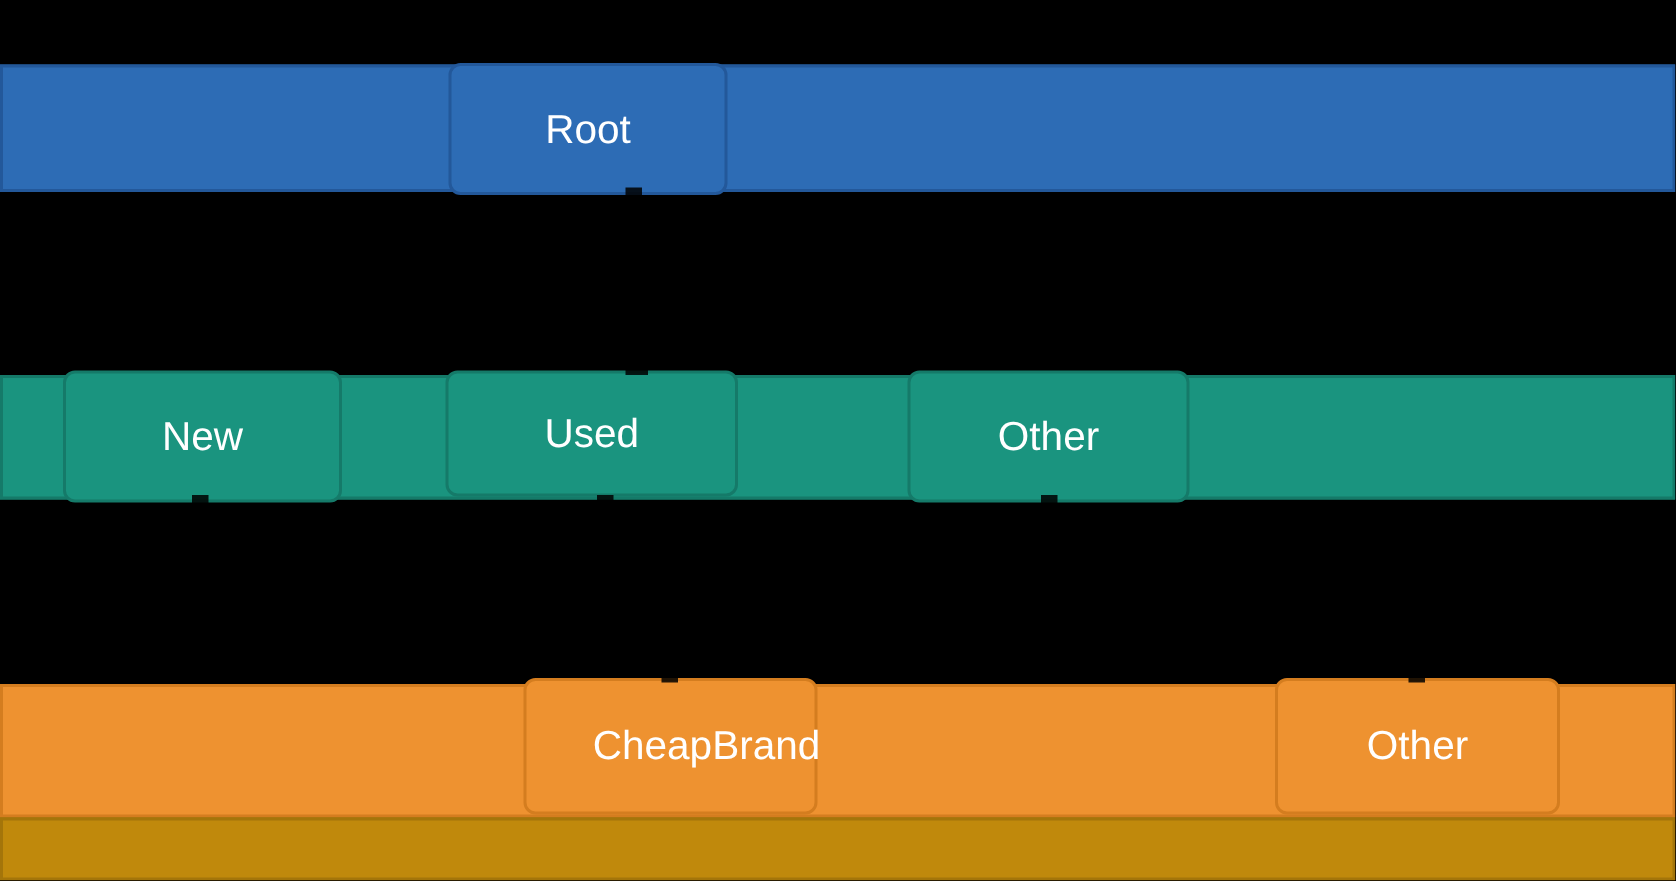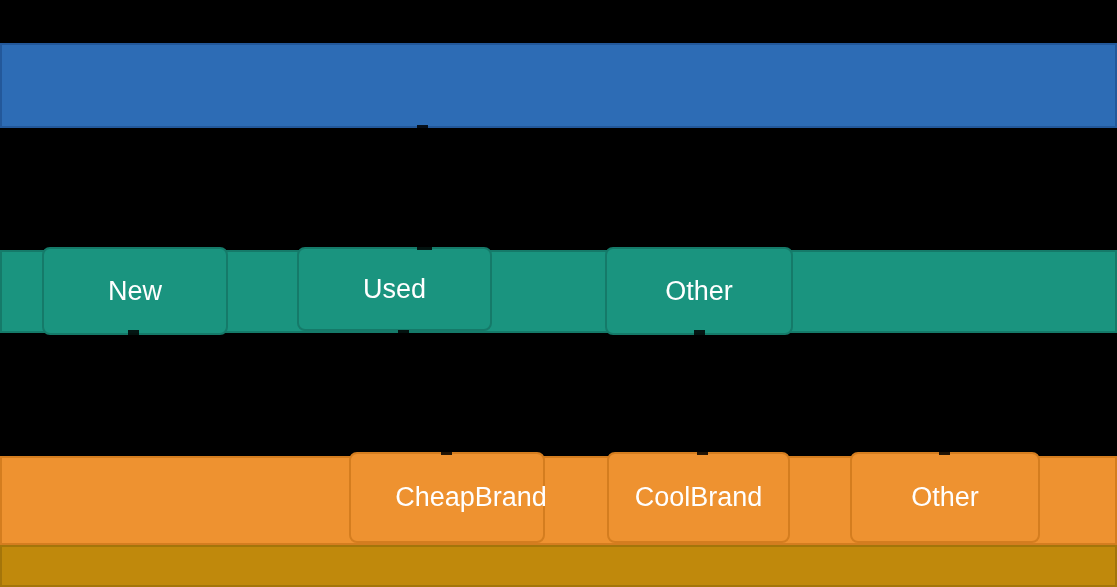--- a/index.html
+++ b/index.html
@@ -46,36 +46,36 @@
   .stub {
     position: absolute;
     z-index: 3;
   }
 </style>
 </head>
 <body>
 
 <div id="canvas" style="width: 1117px; height: 587px; background: rgb(0, 0, 0);">
     <div class="band" style="top: 43px; height: 85px; background: rgb(45, 108, 181); border-color: rgb(35, 88, 154);"></div>
+    <div class="node" style="left: 299px; top: 42px; width: 186px; height: 88px; background: rgb(45, 108, 181); border-color: rgb(35, 88, 154);">
+      <span class="node-label" style="color: rgb(255, 255, 255); font-size: 27px;">Root</span>
+    </div>
     <div class="band" style="top: 250px; height: 83px; background: rgb(26, 148, 127); border-color: rgb(21, 122, 105);"></div>
     <div class="node" style="left: 42px; top: 247px; width: 186px; height: 88px; background: rgb(26, 148, 127); border-color: rgb(21, 122, 105); align-items: center;">
       <span class="node-label" style="color: rgb(255, 255, 255); font-size: 27px;">New</span>
     </div>
     <div class="node" style="left: 297px; top: 247px; width: 195px; height: 84px; background: rgb(26, 148, 127); border-color: rgb(21, 122, 105);">
       <span class="node-label" style="color: rgb(255, 255, 255); font-size: 27px;">Used</span>
     </div>
     <div class="node" style="left: 605px; top: 247px; width: 188px; height: 88px; background: rgb(26, 148, 127); border-color: rgb(21, 122, 105);">
       <span class="node-label" style="color: rgb(255, 255, 255); font-size: 27px;">Other</span>
     </div>
     <div class="band" style="top: 456px; height: 89px; background: rgb(238, 146, 48); border-color: rgb(212, 125, 31);"></div>
     <div class="node" style="left: 349px; top: 452px; width: 196px; height: 91px; background: rgb(238, 146, 48); border-color: rgb(212, 125, 31); padding-left: 48px;">
       <span class="node-label" style="color: rgb(255, 255, 255); font-size: 27px;">CheapBrand</span>
-    </div>
-    <div class="node" style="left: 607px; top: 452px; width: 183px; height: 91px; background: rgb(238, 146, 48); border-color: rgb(212, 125, 31);">
-      <span class="node-label" style="color: rgb(255, 255, 255); font-size: 27px;">CoolBrand</span>
     </div>
     <div class="node" style="left: 850px; top: 452px; width: 190px; height: 91px; background: rgb(238, 146, 48); border-color: rgb(212, 125, 31);">
       <span class="node-label" style="color: rgb(255, 255, 255); font-size: 27px;">Other</span>
     </div>
     <div class="band" style="top: 545px; height: 42px; background: rgb(192, 137, 12); border-color: rgb(164, 117, 10);"></div>
     <div class="stub" style="left: 417px; top: 125px; width: 11px; height: 7px; background: rgba(0, 0, 0, 0.85);"></div>
     <div class="stub" style="left: 128px; top: 330px; width: 11px; height: 6px; background: rgba(0, 0, 0, 0.85);"></div>
     <div class="stub" style="left: 417px; top: 244px; width: 15px; height: 6px; background: rgba(0, 0, 0, 0.85);"></div>
     <div class="stub" style="left: 398px; top: 330px; width: 11px; height: 6px; background: rgba(0, 0, 0, 0.85);"></div>
     <div class="stub" style="left: 694px; top: 330px; width: 11px; height: 6px; background: rgba(0, 0, 0, 0.85);"></div>

